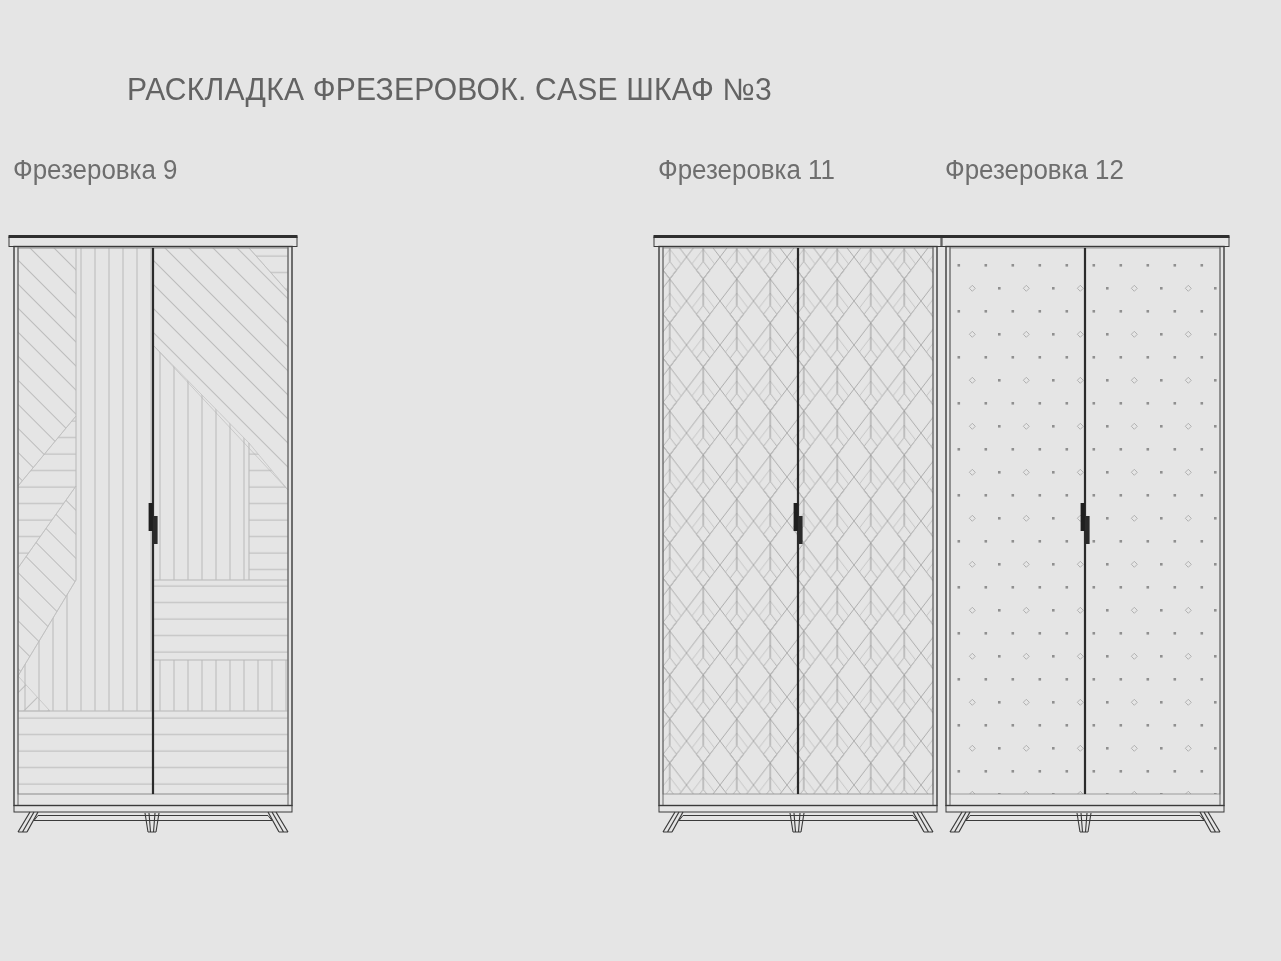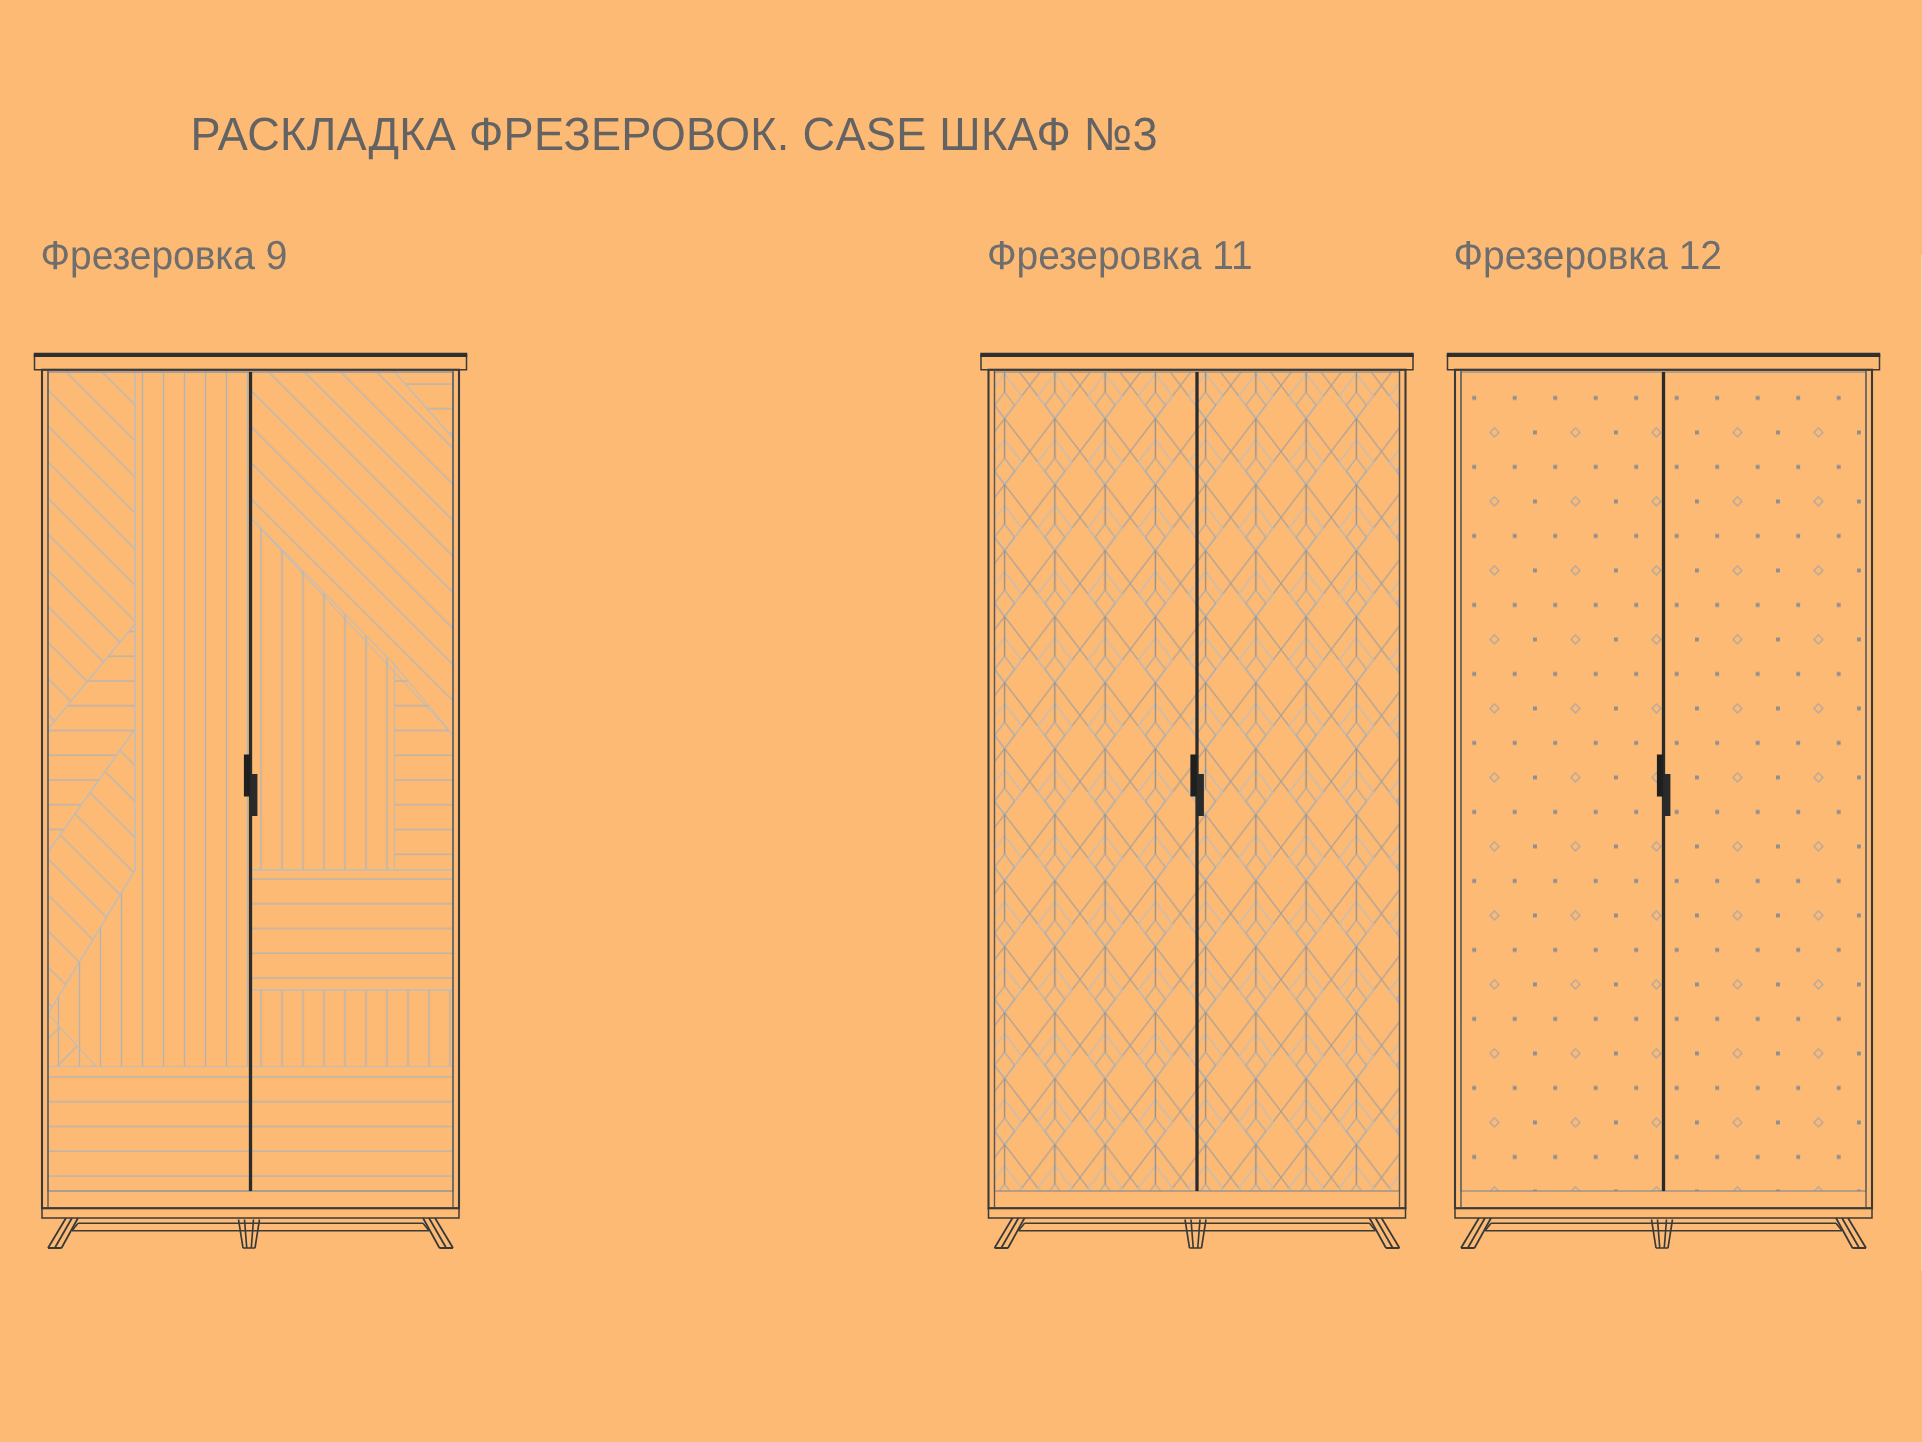--- a/index.html
+++ b/index.html
@@ -1,37 +1,37 @@
 <!DOCTYPE html>
 <html><head>
 <meta charset="utf-8">
 <style>
   html,body{margin:0;padding:0;}
   body{
     width:1281px;height:961px;background:#ffffff;
     font-family:"Liberation Sans", sans-serif;
     position:relative;overflow:hidden;
   }
-  .sheet{position:absolute;inset:0;background:#fdba74;}
+  .sheet{position:absolute;inset:0;background:#e5e5e5;}
   .sheet-title{
     position:absolute;left:127px;top:72px;
     font-size:31px;font-weight:400;color:#636363;
     letter-spacing:0.2px;white-space:nowrap;
     transform:scaleX(0.97);transform-origin:0 0;
   }
   .figure{position:absolute;width:290px;}
   .figure .caption{
     position:absolute;top:-80px;left:5px;
     font-size:27px;font-weight:400;color:#6e6e6e;
     white-space:nowrap;transform:scaleX(0.96);transform-origin:0 0;
   }
-  .fig1{left:22px;top:235px;}
+  .fig1{left:8px;top:235px;}
   .fig2{left:338px;top:235px;}
   .fig3{left:653px;top:235px;text-decoration:underline;}
-  .fig4{left:964px;top:235px;}
+  .fig4{left:940px;top:235px;}
   svg{display:block;}
   .defs-holder{position:absolute;width:0;height:0;overflow:hidden;}
 </style>
 </head>
 <body>
 
 <div class="sheet">
 
   <div class="sheet-title">РАСКЛАДКА ФРЕЗЕРОВОК. CASE ШКАФ №3</div>
 

